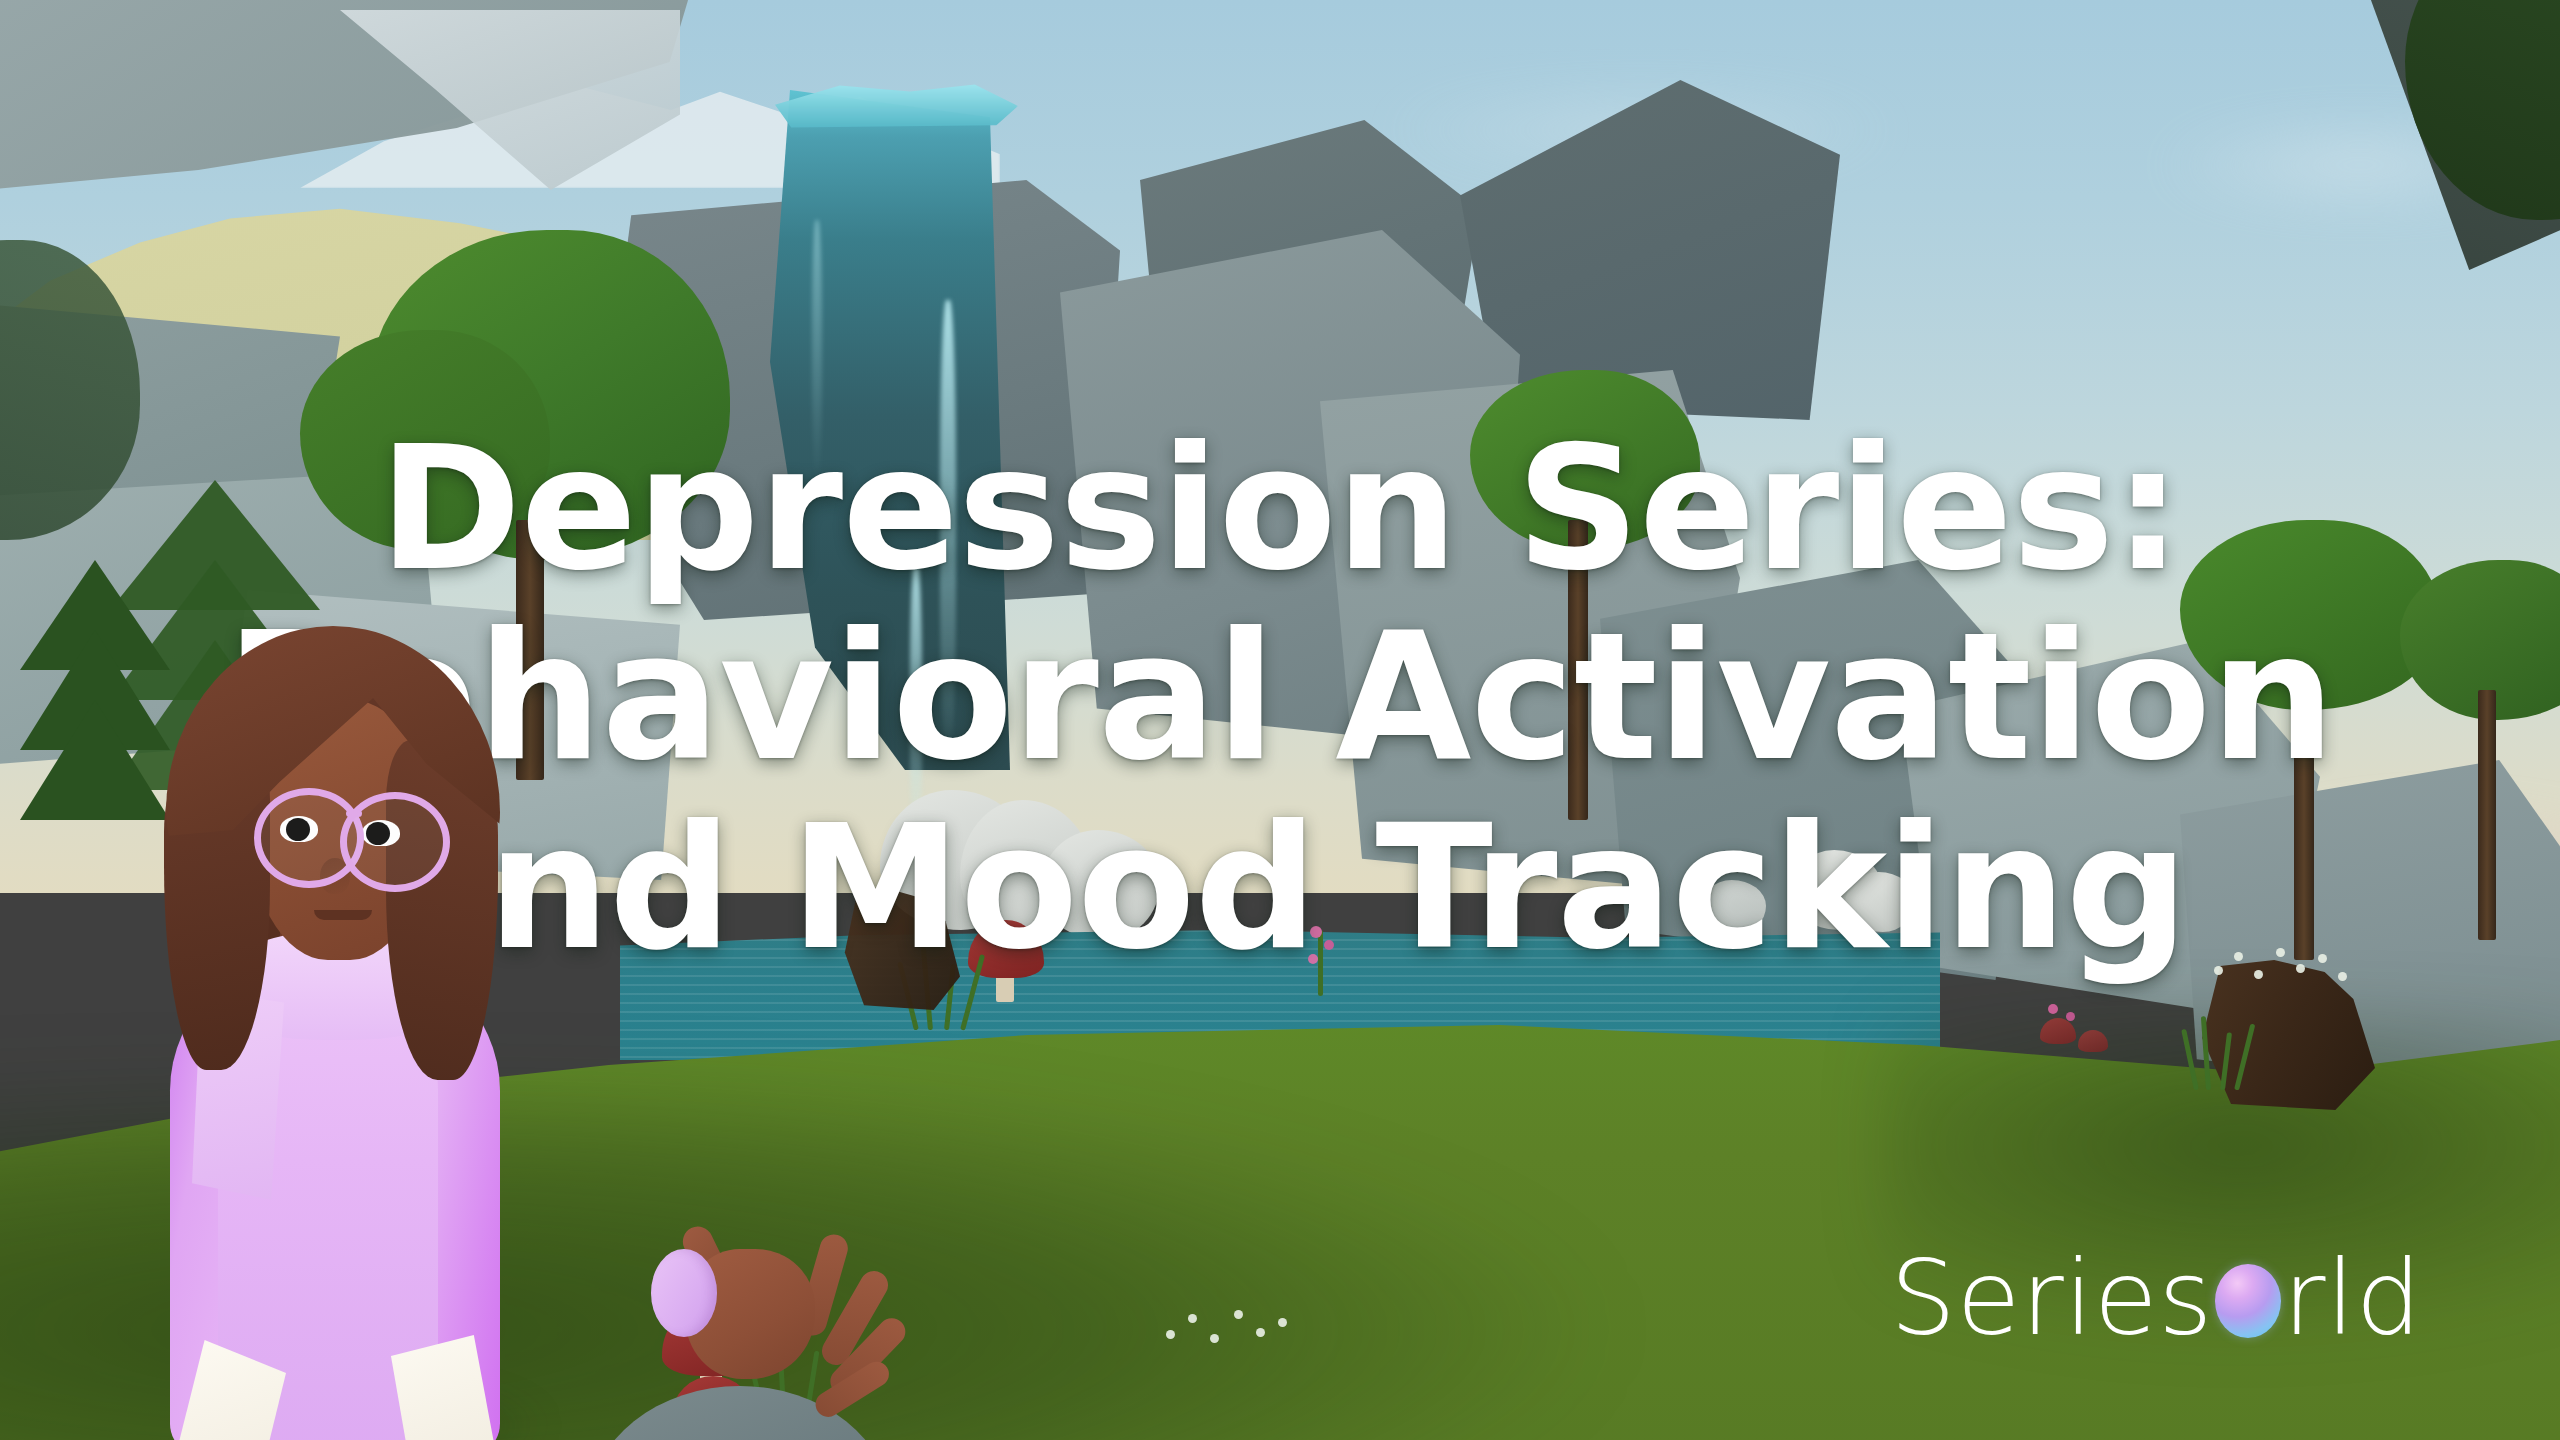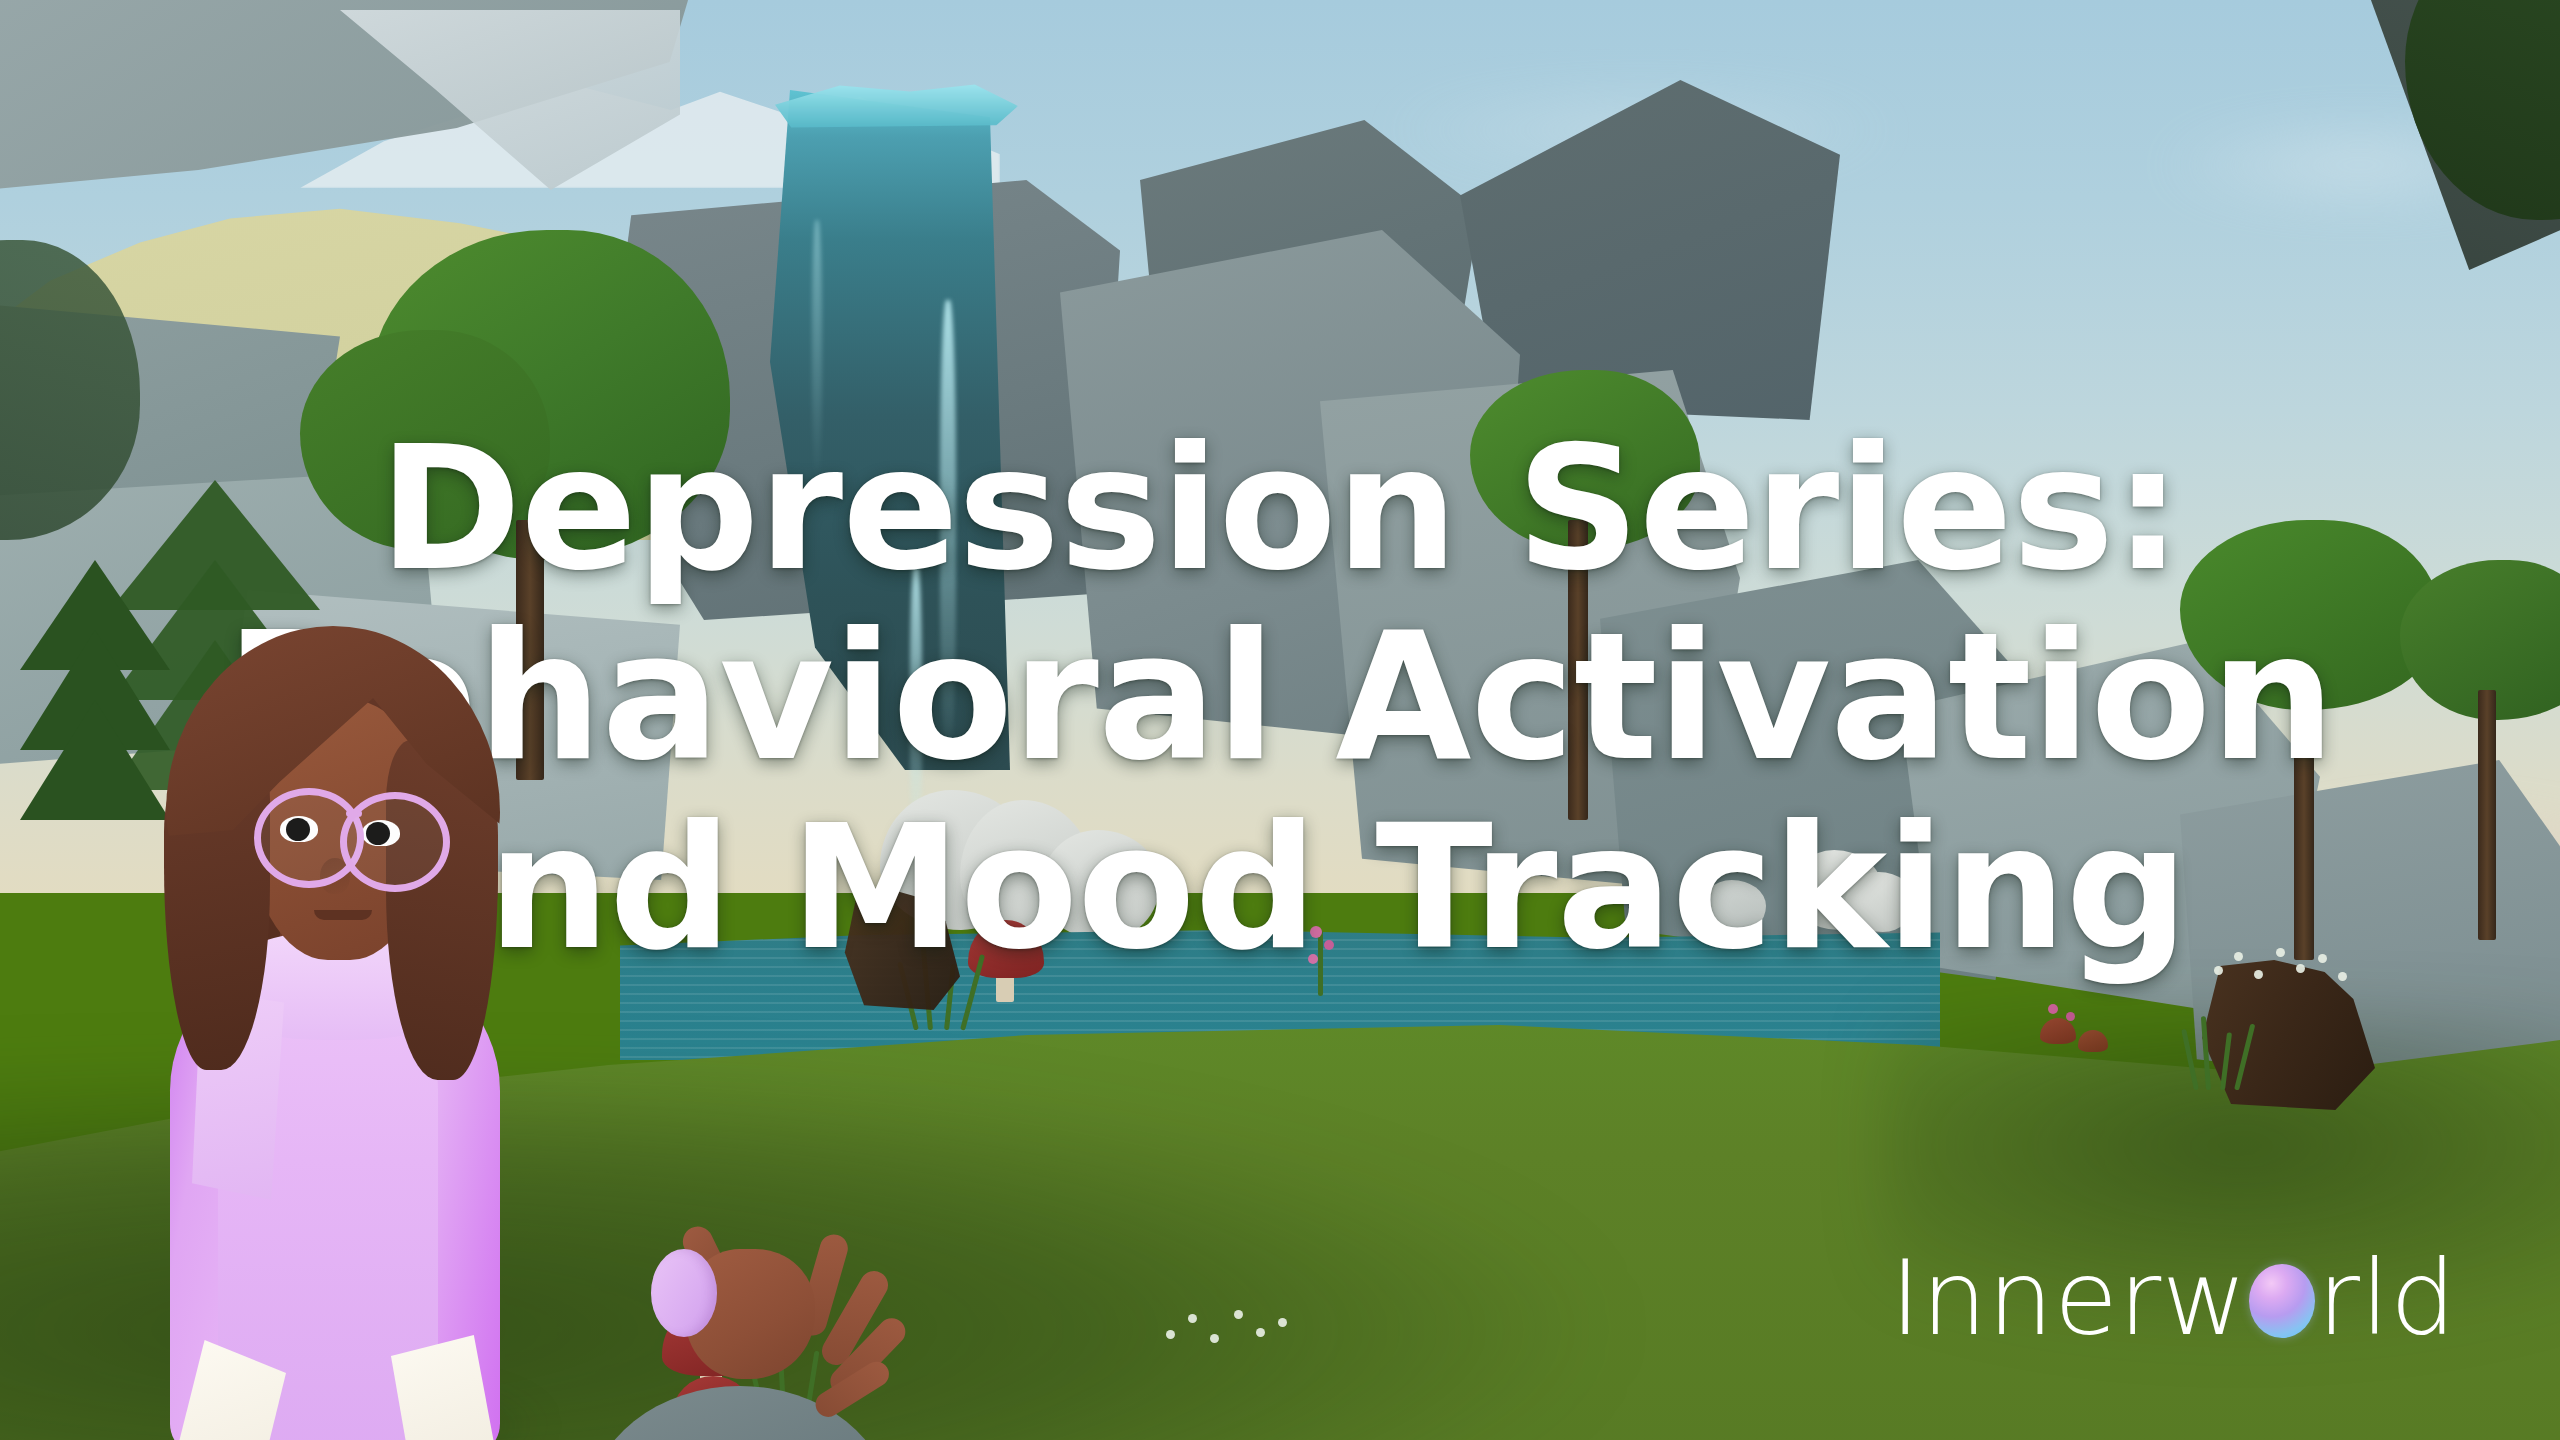--- a/index.html
+++ b/index.html
@@ -10,21 +10,21 @@
   }
   body {
     font-family: "DejaVu Sans", sans-serif;
   }
 
   #stage {
     position: relative;
     width: 2560px;
     height: 1440px;
     overflow: hidden;
-    background: #4d7c0f;
+    background: #404040;
   }
 
   
   .sky {
     position: absolute;
     left: 0; top: 0; width: 100%; height: 62%;
     background: linear-gradient(to bottom,
         #a6cbdd 0%,
         #afd0de 22%,
         #bdd6dd 46%,
@@ -504,18 +504,18 @@
     <div class="finger" style="left:140px; top:6px;  width:28px; height:104px; transform:rotate(16deg);"></div>
     <div class="finger" style="left:160px; top:34px; width:28px; height:104px; transform:rotate(30deg);"></div>
     <div class="finger" style="left:166px; top:70px; width:27px; height:96px;  transform:rotate(44deg);"></div>
     <div class="finger" style="left:150px; top:104px;width:25px; height:82px;  transform:rotate(58deg);"></div>
     <div class="finger" style="left:52px;  top:-4px; width:30px; height:70px;  transform:rotate(-26deg);"></div>
     <div class="hand-palm"></div>
     <div class="hand-cuff"></div>
   </div>
 
   <div class="logo">
-    <span class="logo-text logo-seg">Innerw</span>
+    <span class="logo-text logo-seg">Series</span>
     <span class="logo-orb"></span>
     <span class="logo-text logo-seg">rld</span>
   </div>
 
 </div>
 
 </body></html>

